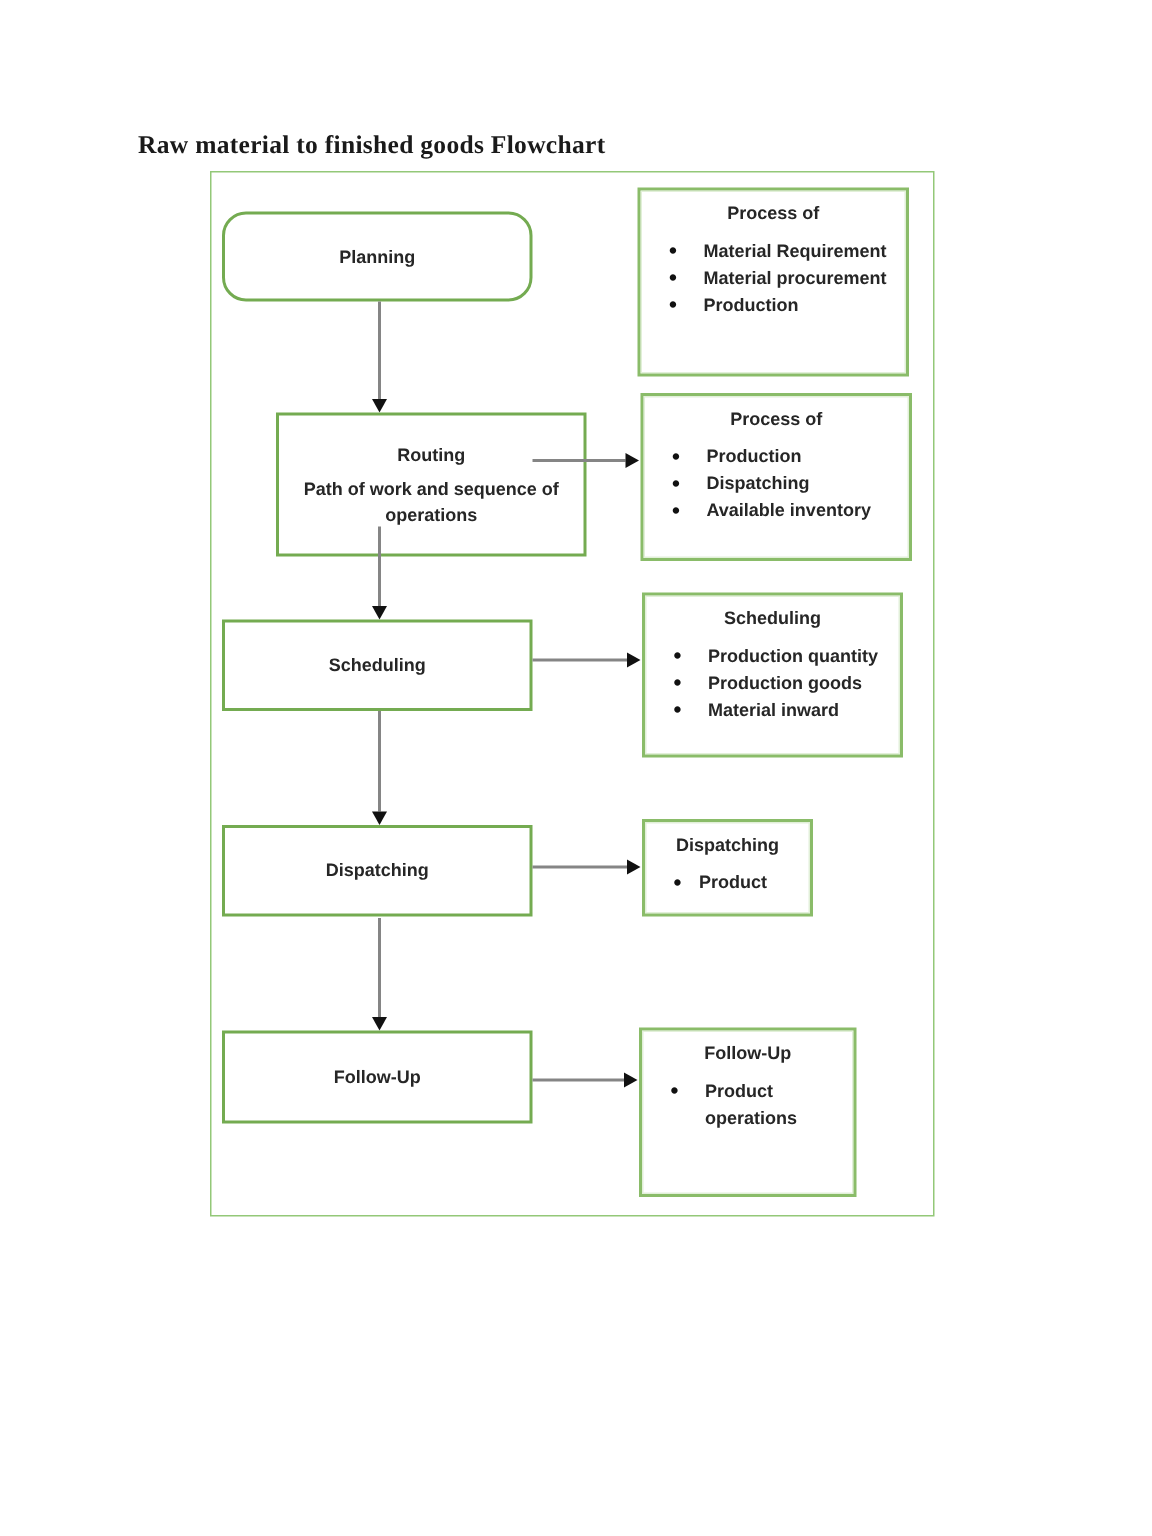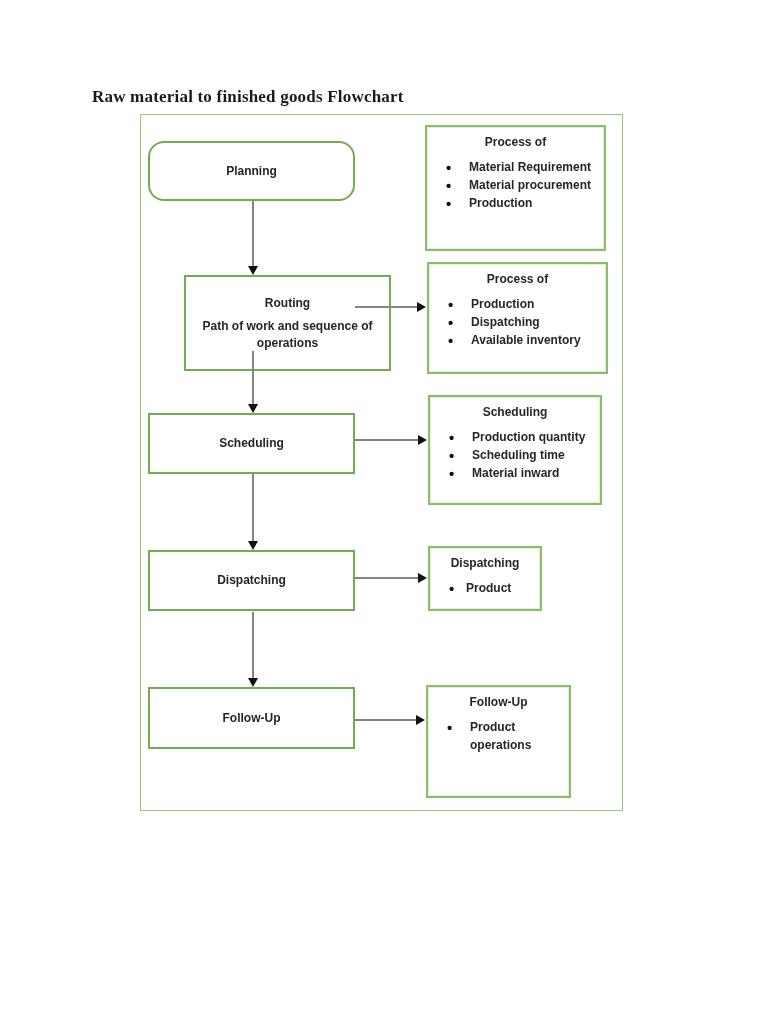--- a/index.html
+++ b/index.html
@@ -90,21 +90,21 @@
     <li>Production</li>
     <li>Dispatching</li>
     <li>Available inventory</li>
   </ul>
 </div>
 
 <div class="detail-box" style="left:428px;top:395px;width:174px;height:110px;">
   <div class="detail-header">Scheduling</div>
   <ul>
     <li>Production quantity</li>
-    <li>Scheduling time</li>
+    <li>Production goods</li>
     <li>Material inward</li>
   </ul>
 </div>
 
 <div class="detail-box" style="left:428px;top:546px;width:114px;height:65px;">
   <div class="detail-header">Dispatching</div>
   <ul>
     <li style="padding-left:30px;">Product</li>
   </ul>
 </div>

